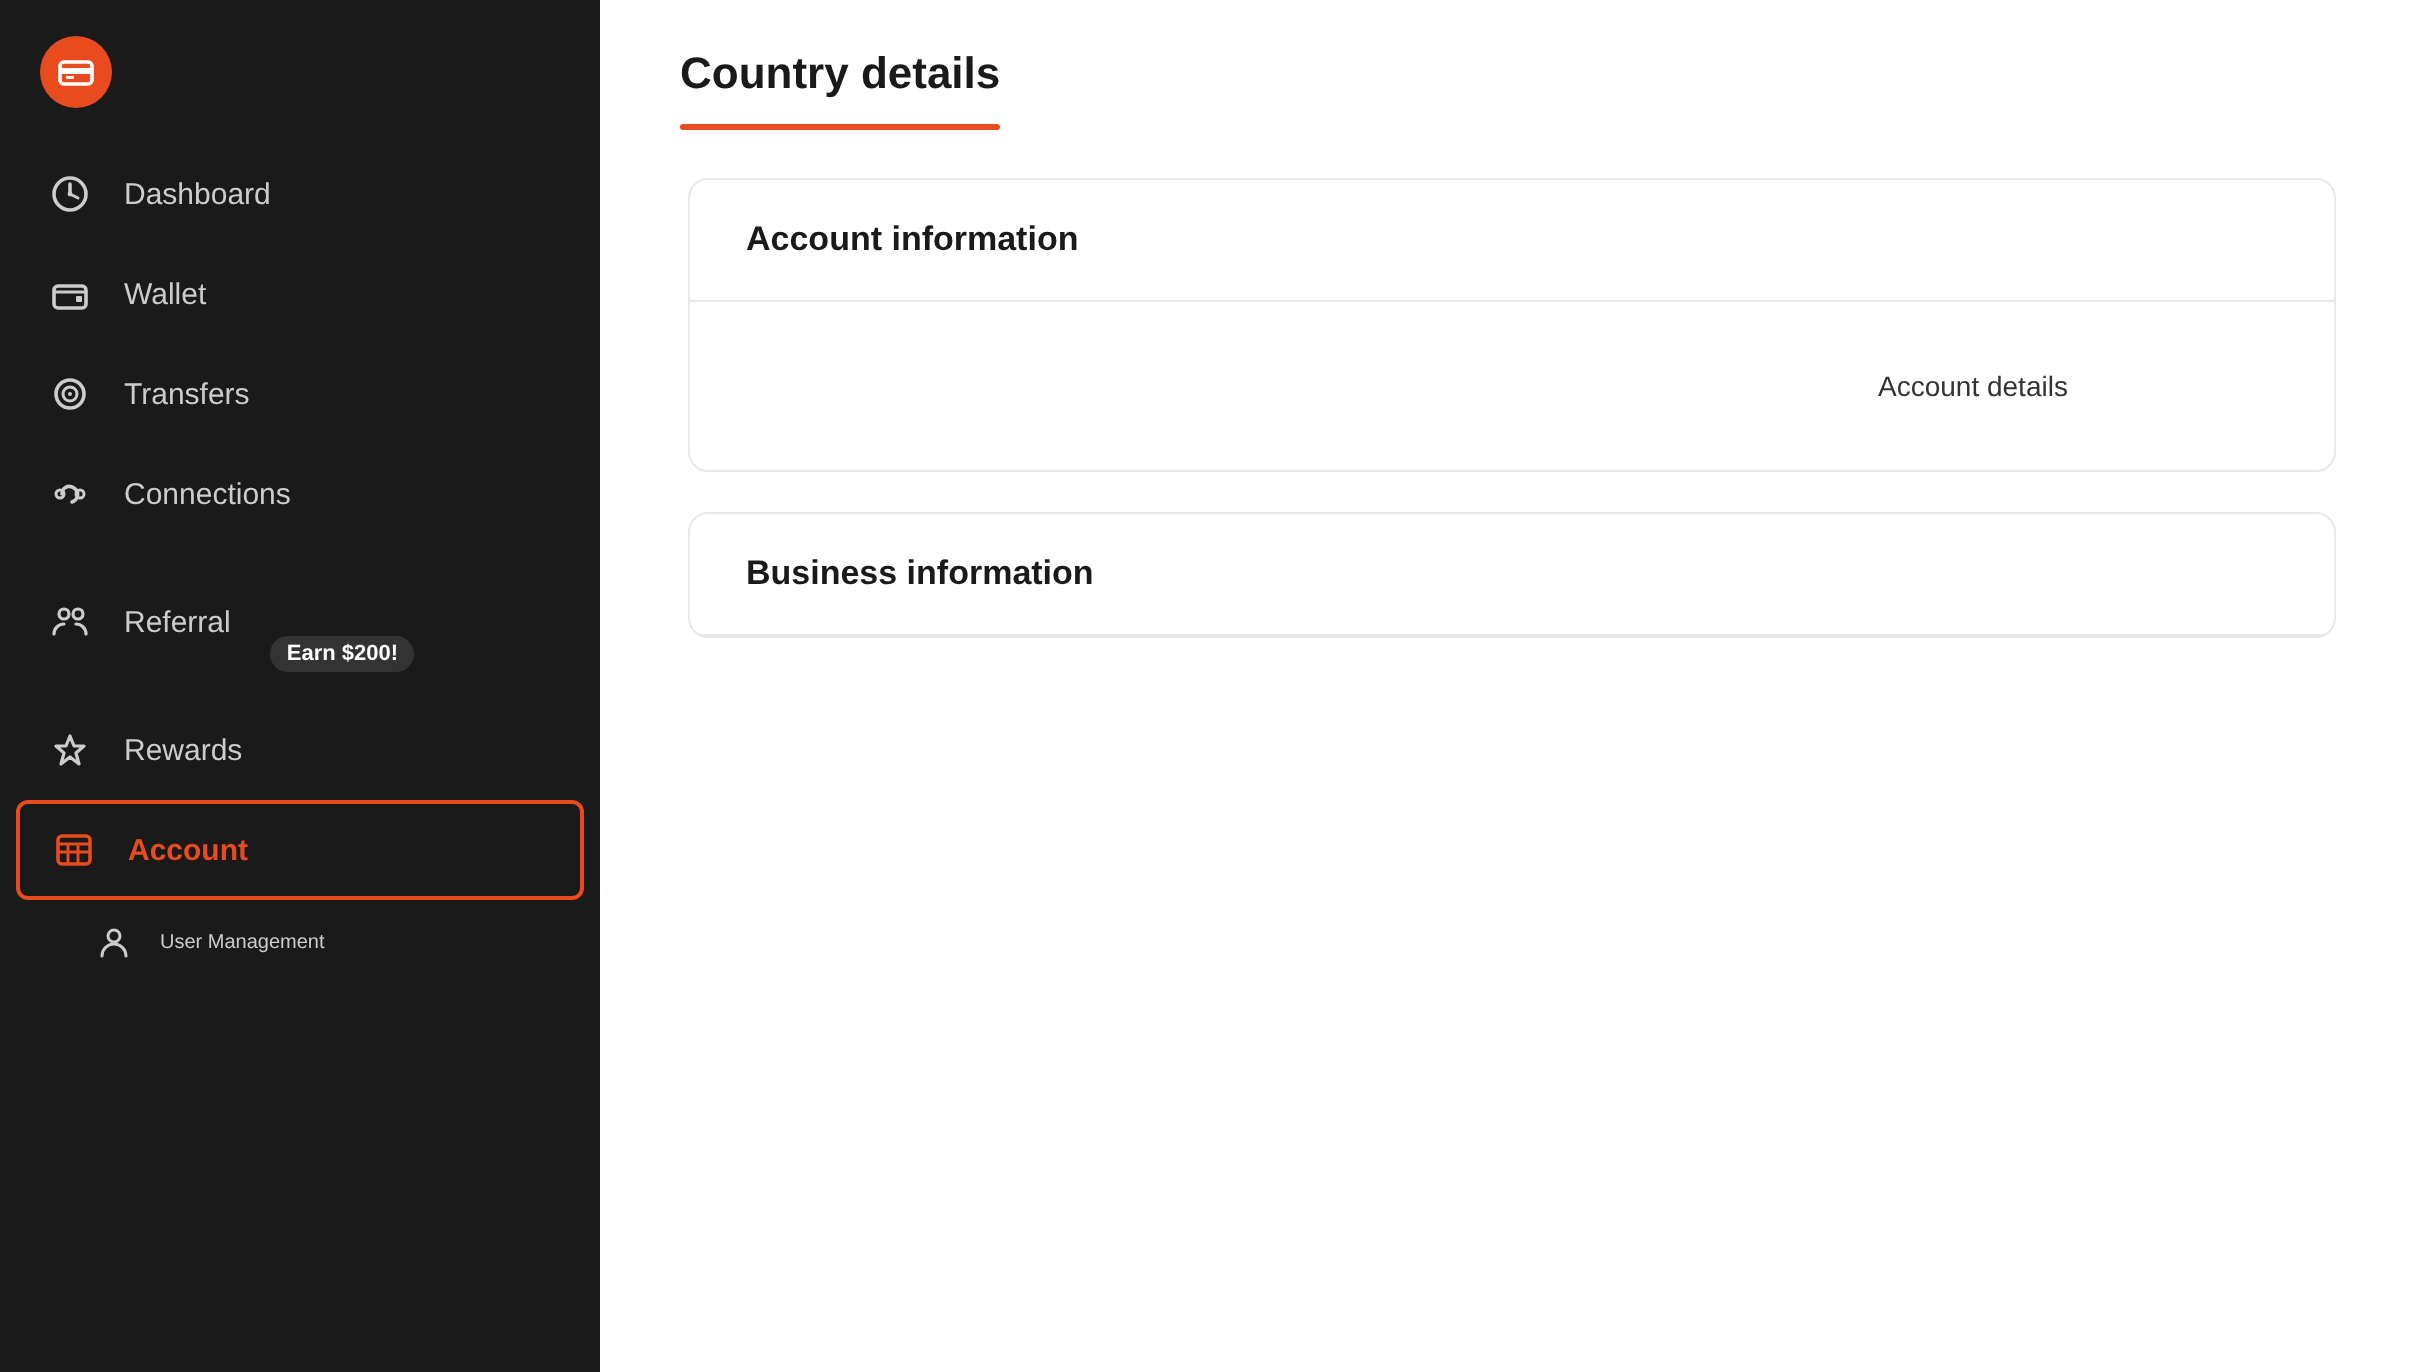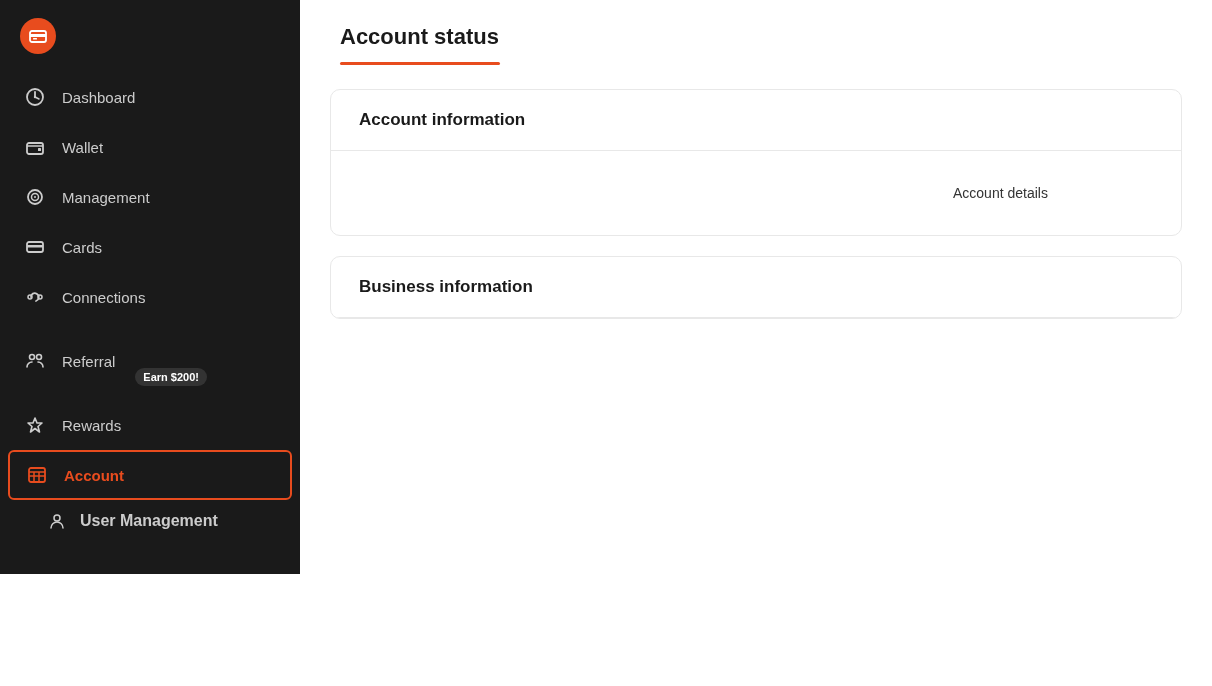--- a/index.html
+++ b/index.html
@@ -6,21 +6,21 @@
     body { font-family: -apple-system, BlinkMacSystemFont, 'Segoe UI', sans-serif; display: flex; height: 686px; width: 1212px; overflow: hidden; background: #fff; }
 
     
     .sidebar {
       width: 300px;
       min-width: 300px;
       background: #1a1a1a;
       color: #fff;
       display: flex;
       flex-direction: column;
-      height: 574px;
+      height: 686px;
       overflow-y: auto;
     }
 
     .sidebar-logo {
       padding: 18px 20px;
       display: flex;
       align-items: center;
     }
 
     .logo-icon {
@@ -77,22 +77,22 @@
       font-weight: 600;
       margin-top: 32px;
     }
 
     .sub-nav-item {
       display: flex;
       align-items: center;
       padding: 12px 24px 12px 48px;
       cursor: pointer;
       color: #ccc;
-      font-size: 16px;
-      font-weight: 700;
+      font-size: 10px;
+      font-weight: 400;
       gap: 14px;
     }
 
     
     .main-content {
       flex: 1;
       background: #fff;
       overflow-y: auto;
       padding: 0;
     }
@@ -110,21 +110,21 @@
 
     .title-underline {
       height: 3px;
       width: 160px;
       background: #e84c1e;
       border-radius: 2px;
       margin-bottom: 24px;
     }
 
     .card-section {
-      margin: 20px 30px;
+      margin: 20px 44px;
       border: 1px solid #e8e8e8;
       border-radius: 10px;
       overflow: hidden;
     }
 
     .card-section-header {
       padding: 20px 28px;
       font-size: 17px;
       font-weight: 700;
       color: #1a1a1a;
@@ -197,32 +197,23 @@
   </div>
 
   <div class="nav-item">
     <span class="nav-icon">
       <svg width="20" height="20" viewBox="0 0 20 20" fill="none">
         <circle cx="10" cy="10" r="7" stroke="#ccc" stroke-width="1.8" fill="none"></circle>
         <circle cx="10" cy="10" r="3.5" stroke="#ccc" stroke-width="1.5" fill="none"></circle>
         <circle cx="10" cy="10" r="1" fill="#ccc"></circle>
       </svg>
     </span>
-    <span>Management</span>
-  </div>
-
-  <div class="nav-item">
-    <span class="nav-icon">
-      <svg width="20" height="20" viewBox="0 0 20 20" fill="none">
-        <rect x="2" y="5" width="16" height="10" rx="2" stroke="#ccc" stroke-width="1.8" fill="none"></rect>
-        <rect x="2" y="8" width="16" height="2.5" fill="#ccc"></rect>
-      </svg>
-    </span>
-    <span>Cards</span>
-  </div>
+    <span>Transfers</span>
+  </div>
+
 
   <div class="nav-item">
     <span class="nav-icon">
       <svg width="20" height="20" viewBox="0 0 20 20" fill="none">
         <path d="M6 10 C6 7 9 5 12 7 C15 9 14 13 11 14" stroke="#ccc" stroke-width="1.8" fill="none" stroke-linecap="round"></path>
         <circle cx="5" cy="10" r="2" stroke="#ccc" stroke-width="1.5" fill="none"></circle>
         <circle cx="15" cy="10" r="2" stroke="#ccc" stroke-width="1.5" fill="none"></circle>
       </svg>
     </span>
     <span>Connections</span>
@@ -270,21 +261,21 @@
         <path d="M3 16c0-3.3 2.7-6 6-6s6 2.7 6 6" stroke="#ccc" stroke-width="1.5" fill="none" stroke-linecap="round"></path>
       </svg>
     </span>
     <span>User Management</span>
   </div>
 
 </div>
 
 <div class="main-content">
   <div class="page-header">
-    <h1 class="page-title">Account status</h1>
+    <h1 class="page-title">Country details</h1>
     <div class="title-underline"></div>
   </div>
 
   <div class="card-section">
     <div class="card-section-header">Account information</div>
     <div class="card-section-body">
       <div class="info-row">
         <span class="info-label">Account details</span>
       </div>
     </div>

